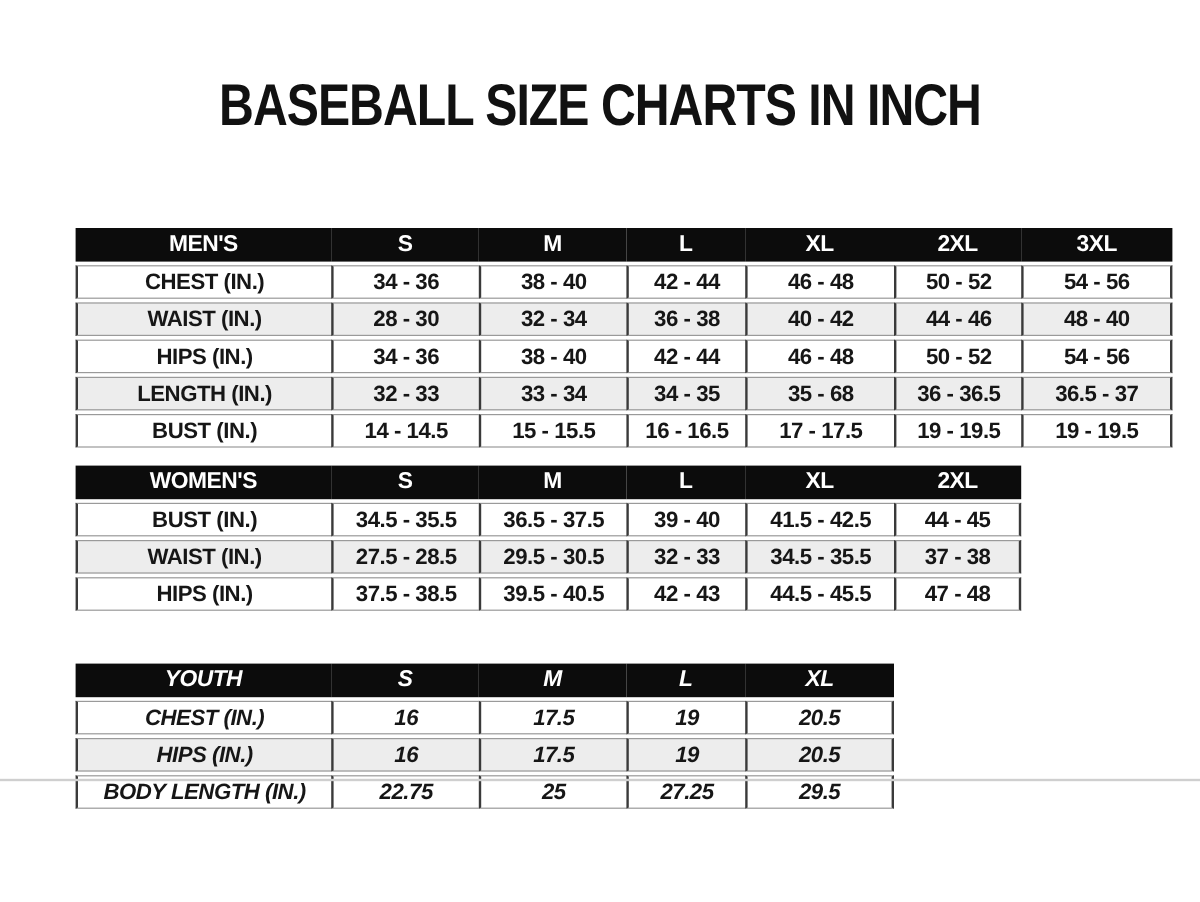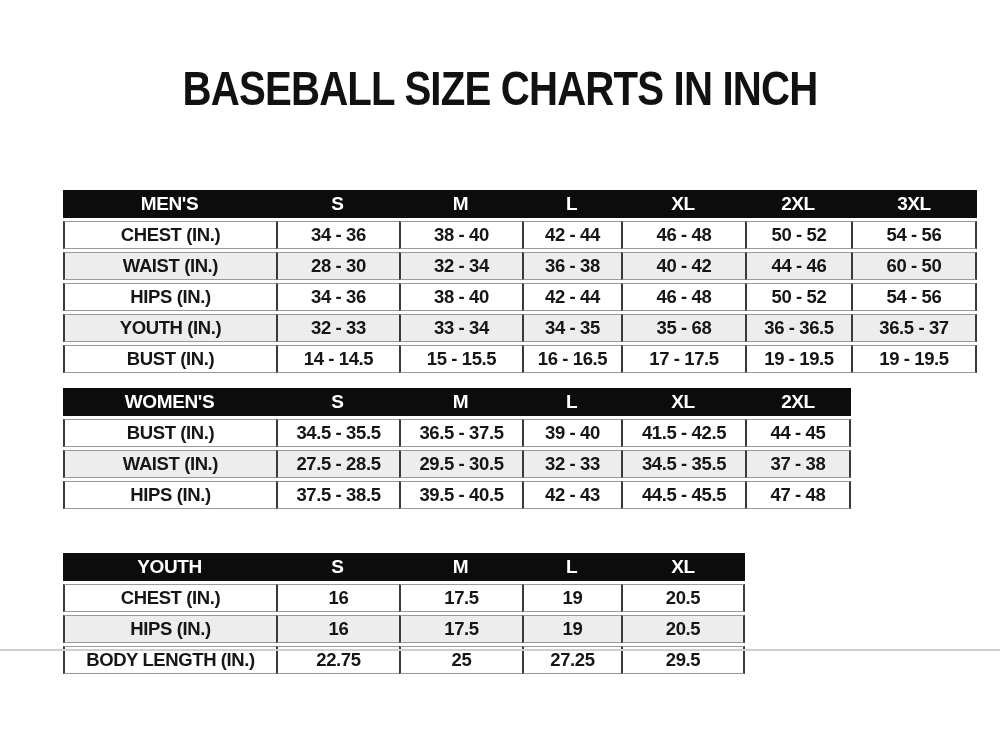--- a/index.html
+++ b/index.html
@@ -33,21 +33,21 @@
   .tbl-womens{ top: 385px; }
   .tbl-youth { top: 550px; }
 
   table {
     border-collapse: separate;
     border-spacing: 0 3px;
     table-layout: fixed;
   }
   .tbl-mens   table { width: 914px; }
   .tbl-womens table { width: 788px; }
-  .tbl-youth  table { width: 682px; }
+  .tbl-youth  table { width: 682px; font-style: italic; }
 
   
   .tbl tr > *:nth-child(1) { width: 213px; }
   .tbl tr > *:nth-child(2) { width: 123px; }
   .tbl tr > *:nth-child(3) { width: 123px; }
   .tbl tr > *:nth-child(4) { width: 99px;  }
   .tbl tr > *:nth-child(5) { width: 124px; }
   .tbl tr > *:nth-child(6) { width: 106px; }
   .tbl tr > *:nth-child(7) { width: 126px; }
 
@@ -116,33 +116,33 @@
             <td>50 - 52</td>
             <td>54 - 56</td>
           </tr>
           <tr>
             <th scope="row">WAIST (IN.)</th>
             <td>28 - 30</td>
             <td>32 - 34</td>
             <td>36 - 38</td>
             <td>40 - 42</td>
             <td>44 - 46</td>
-            <td>60 - 50</td>
+            <td>48 - 40</td>
           </tr>
           <tr>
             <th scope="row">HIPS (IN.)</th>
             <td>34 - 36</td>
             <td>38 - 40</td>
             <td>42 - 44</td>
             <td>46 - 48</td>
             <td>50 - 52</td>
             <td>54 - 56</td>
           </tr>
           <tr>
-            <th scope="row">YOUTH (IN.)</th>
+            <th scope="row">LENGTH (IN.)</th>
             <td>32 - 33</td>
             <td>33 - 34</td>
             <td>34 - 35</td>
             <td>35 - 68</td>
             <td>36 - 36.5</td>
             <td>36.5 - 37</td>
           </tr>
           <tr>
             <th scope="row">BUST (IN.)</th>
             <td>14 - 14.5</td>

